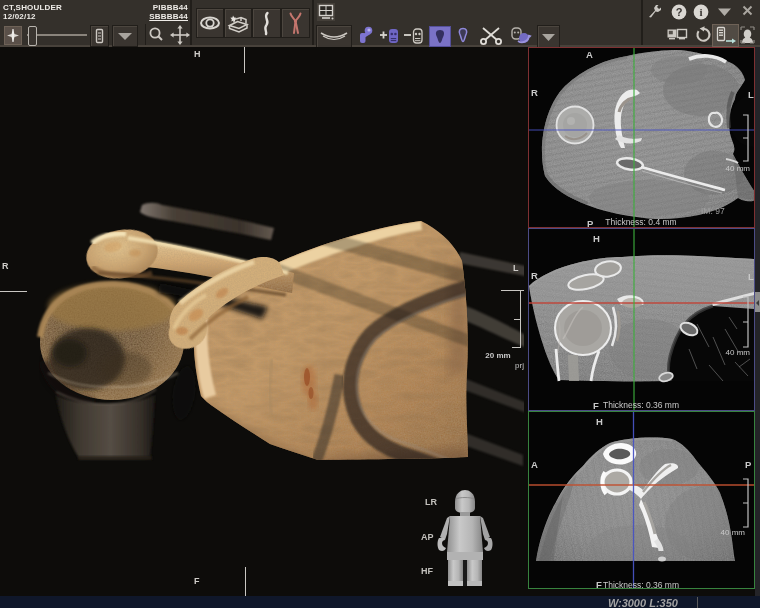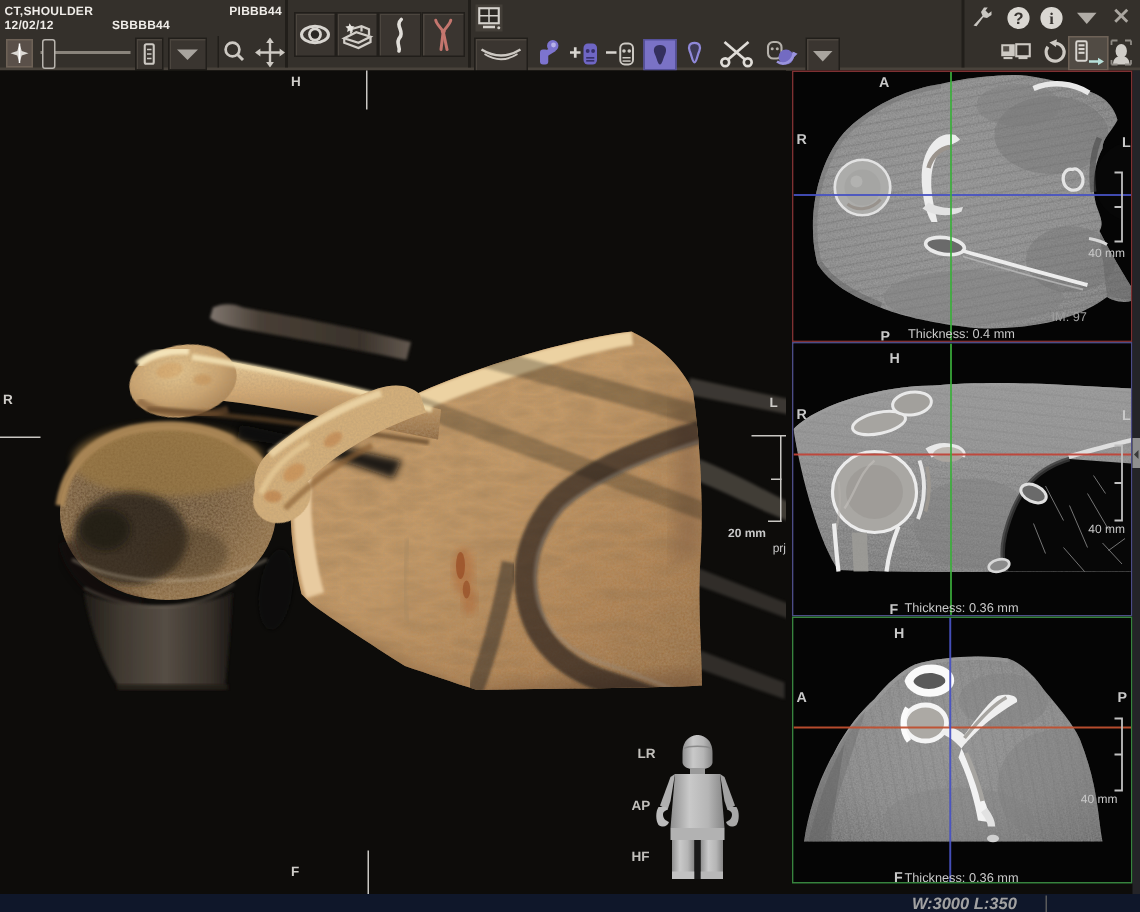--- a/index.html
+++ b/index.html
@@ -17,21 +17,21 @@
 #v3{position:absolute;left:528px;top:411px;width:225px;height:176px;background:#000;border:1px solid #37833e;}
 #redge{position:absolute;left:755px;top:47px;width:5px;height:549px;background:#242428;}
 #sbar{position:absolute;left:0;top:596px;width:760px;height:28px;background:#0f172a;font-style:italic;}
 svg{display:block;}
 </style></head>
 <body>
 <div id="tb">
 <div class="pt" style="left:3px;top:3px;">CT,SHOULDER</div>
 <div class="pt" style="left:3px;top:12px;">12/02/12</div>
 <div class="pt" style="left:0;top:3px;width:188px;text-align:right;">PIBBB44</div>
-<div class="pt" style="left:0;top:12px;width:188px;text-align:center;">SBBBB44</div>
+<div class="pt" style="left:0;top:12px;width:188px;text-align:right;text-decoration:underline;">SBBBB44</div>
 <div class="sep" style="left:190px;"></div>
 <div class="sep" style="left:312px;"></div>
 <div class="sep" style="left:641px;"></div>
 
 <div class="btn" style="left:196px;top:8px;width:26px;height:28px;">
 <svg width="26" height="28">
         <ellipse cx="13" cy="14" rx="9" ry="5.5" fill="none" stroke="#d8d5d0" stroke-width="2"></ellipse>
         <circle cx="13" cy="14" r="4.6" fill="#d8d5d0"></circle>
         <circle cx="13" cy="14" r="2.8" fill="#2a2724"></circle>
       </svg>

